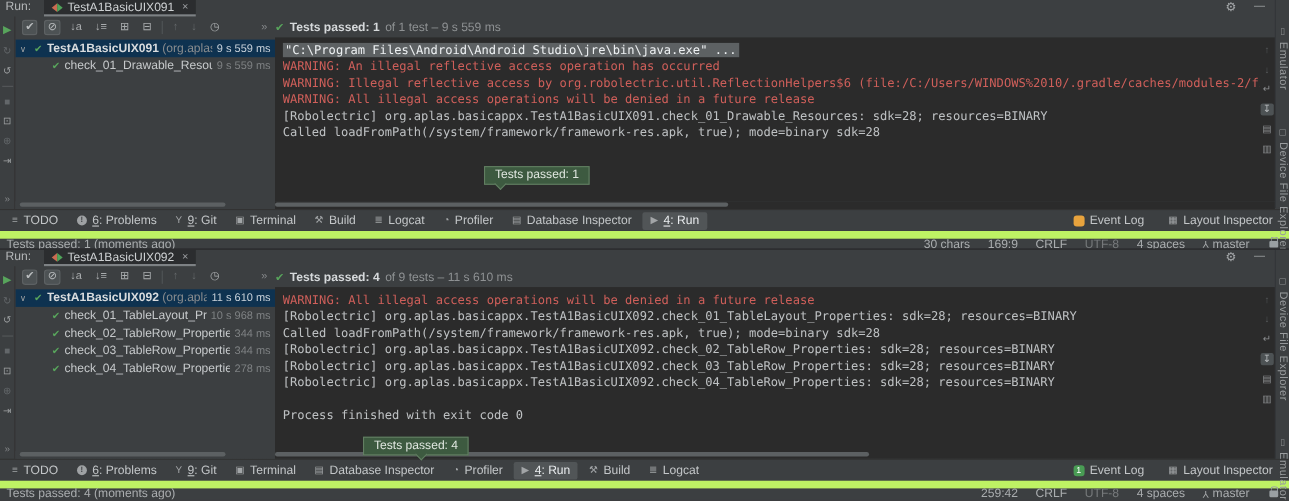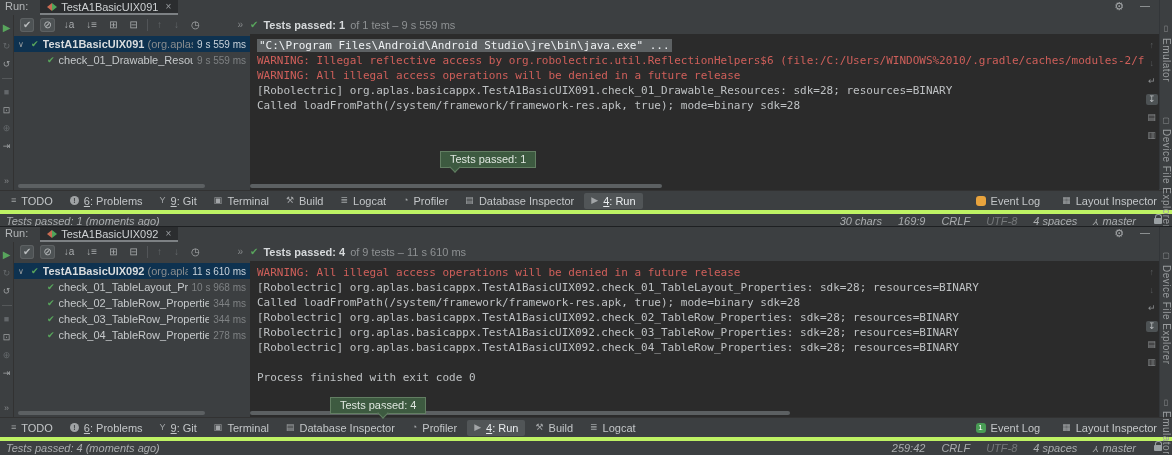--- a/index.html
+++ b/index.html
@@ -87,22 +87,22 @@
          border-radius:2px; white-space:nowrap; }
   .btn.active { background:#515557; color:#e9ecee; }
   .bicon { font-size:9px; line-height:1; color:#a2a5a7; }
   .bicon.circ { background:#9fa2a4; color:#3c3f41; width:9px; height:9px; border-radius:50%;
                 font-size:7px; display:flex; align-items:center; justify-content:center; font-weight:bold; }
   .num { text-decoration:underline; }
   .rbtns { margin-left:auto; display:flex; gap:8px; padding-right:2px; }
   .badge { min-width:10px; height:10px; border-radius:3px; display:inline-flex; align-items:center;
            justify-content:center; font-size:8px; color:#fff; padding:0 1px; }
 
-  .statusbar { height:17px; display:flex; align-items:center; border-top:4px solid #bef264;
-               padding:0 10px 0 6px; font-size:11px; color:#aaadaf;font-style:italic; }
+  .statusbar { height:17px; display:flex; align-items:center; border-top:7px solid #bef264;
+               padding:0 10px 0 6px; font-size:11px; color:#aaadaf; }
   .segs { margin-left:auto; display:flex; align-items:center; gap:16px; }
   .seg { white-space:nowrap; }
   .seg.dim { color:#76797b; }
   .branch { display:inline-block; transform:rotate(180deg); font-size:9px; margin-right:3px; color:#aaadaf; }
   .lock { width:8px; height:6px; background:#9aa0a3; border-radius:1px; position:relative;
           display:inline-block; margin-left:2px; }
   .lock::before { content:""; position:absolute; top:-4px; left:1px; width:5px; height:4px;
                   border:1px solid #9aa0a3; border-bottom:none; border-radius:3px 3px 0 0; }
 
   
@@ -188,20 +188,21 @@
             </div>
             <div class="trow child">
               <span class="tick">✔</span>
               <span class="tlabel">check_01_Drawable_Resources</span>
               <span class="ttime">9 s 559 ms</span>
             </div>
           </div>
         <div class="console">
           <div class="clines">
               <div class="cline"><span class="cmdsel">"C:\Program Files\Android\Android Studio\jre\bin\java.exe" ...</span></div>
+              <div class="cline err">WARNING: An illegal reflective access operation has occurred</div>
               <div class="cline err">WARNING: Illegal reflective access by org.robolectric.util.ReflectionHelpers$6 (file:/C:/Users/WINDOWS%2010/.gradle/caches/modules-2/files-2.</div>
               <div class="cline err">WARNING: All illegal access operations will be denied in a future release</div>
               <div class="cline std">[Robolectric] org.aplas.basicappx.TestA1BasicUIX091.check_01_Drawable_Resources: sdk=28; resources=BINARY</div>
               <div class="cline std">Called loadFromPath(/system/framework/framework-res.apk, true); mode=binary sdk=28</div>
             </div>
           <div class="gutter">
               <div class="gicon dim">↑</div>
               <div class="gicon dim">↓</div>
               <div class="gicon">↵</div>
               <div class="gicon toggled">↧</div>

